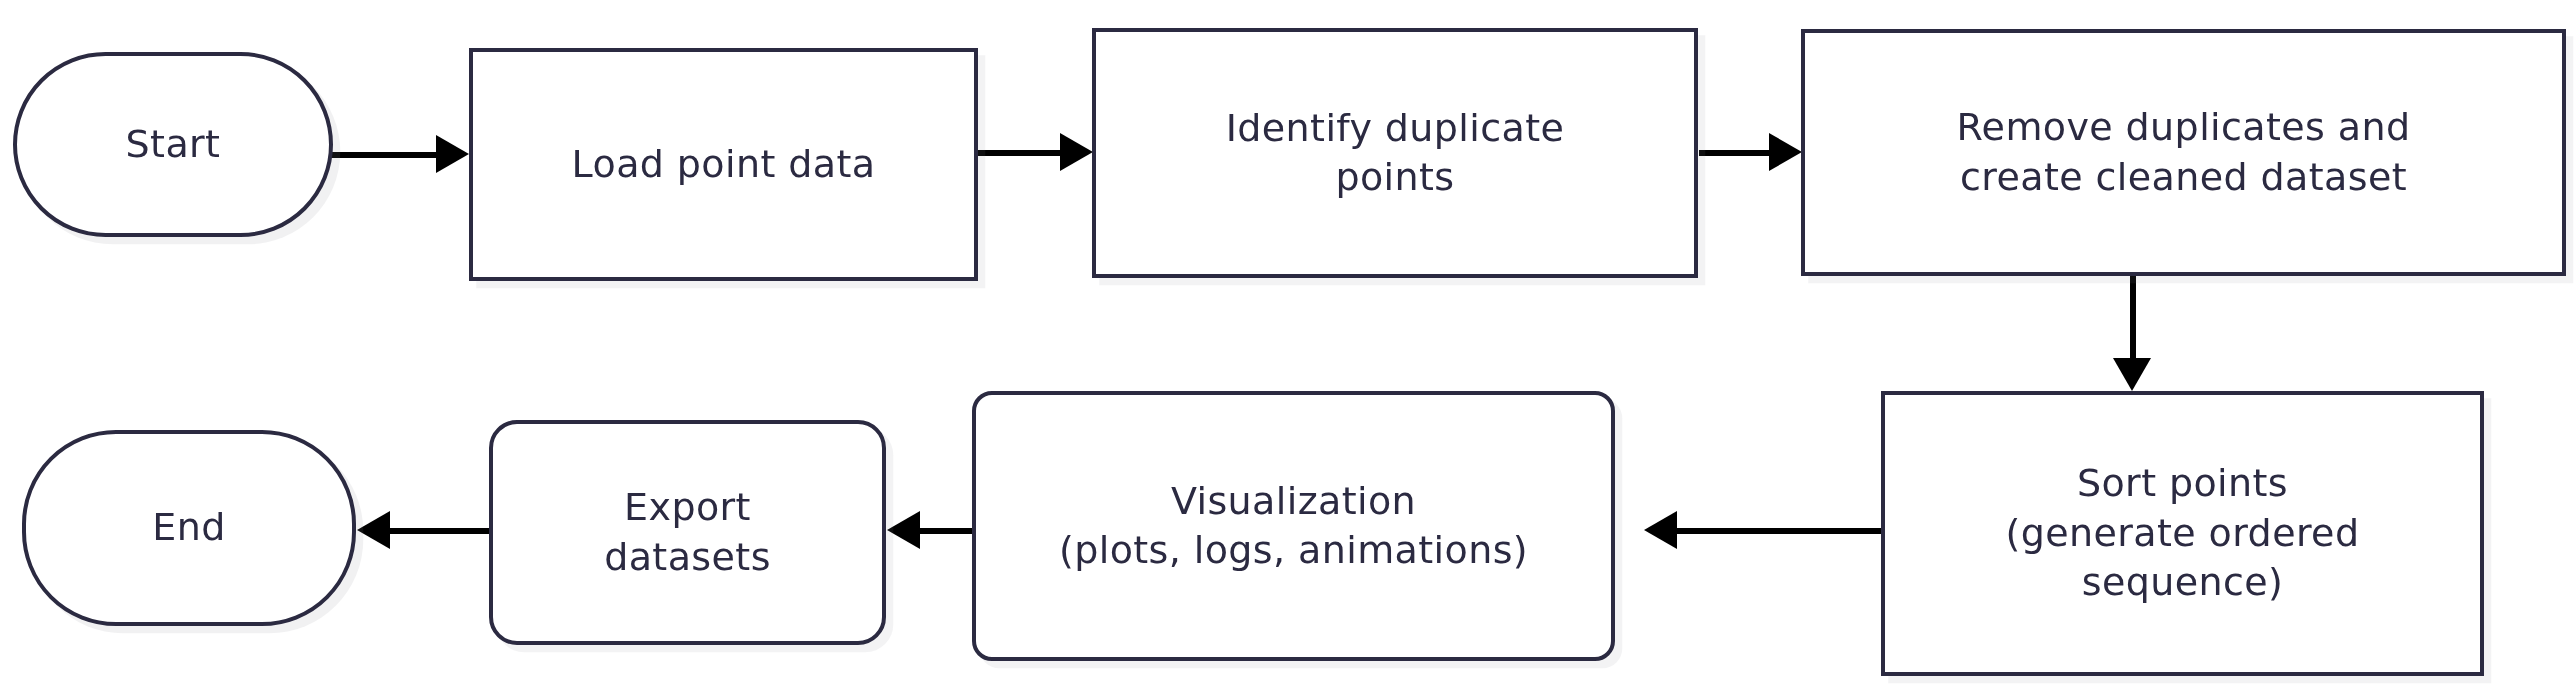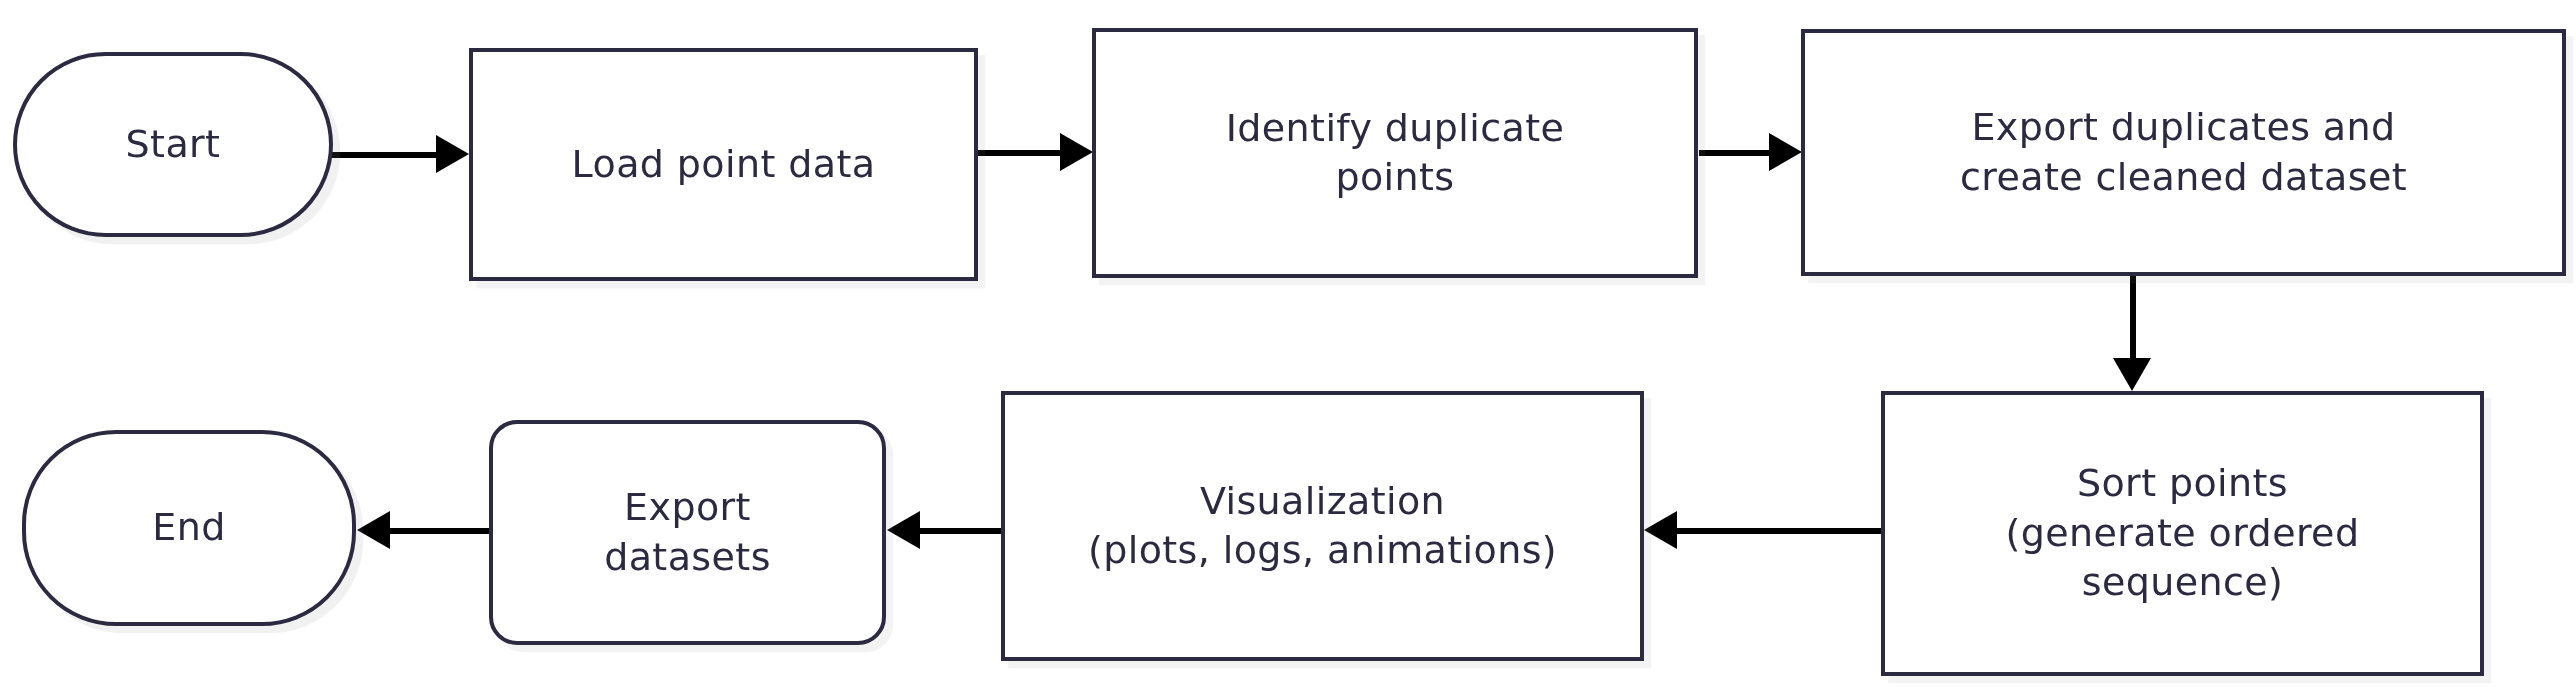--- a/index.html
+++ b/index.html
@@ -97,29 +97,29 @@
       <span class="lbl">Start</span>
     </div>
     <div class="node" style="left: 469px; top: 48px; width: 509px; height: 233px;">
       <span class="lbl">Load point data</span>
     </div>
     <div class="node" style="left: 1092px; top: 28px; width: 606px; height: 250px;">
       <span class="lbl">Identify duplicate
 points</span>
     </div>
     <div class="node" style="left: 1801px; top: 29px; width: 765px; height: 247px;">
-      <span class="lbl">Export duplicates and
+      <span class="lbl">Remove duplicates and
 create cleaned dataset</span>
     </div>
     <div class="node" style="left: 1881px; top: 391px; width: 603px; height: 285px; align-items: center;">
       <span class="lbl">Sort points
 (generate ordered
 sequence)</span>
     </div>
-    <div class="node" style="left: 1001px; top: 391px; width: 643px; height: 270px;">
+    <div class="node" style="left: 972px; top: 391px; width: 643px; height: 270px; border-radius: 20px;">
       <span class="lbl">Visualization
 (plots, logs, animations)</span>
     </div>
     <div class="node" style="left: 489px; top: 420px; width: 397px; height: 225px; border-radius: 28px;">
       <span class="lbl">Export
 datasets</span>
     </div>
     <div class="node terminal" style="left: 22px; top: 430px; width: 334px; height: 196px;">
       <span class="lbl">End</span>
     </div>

